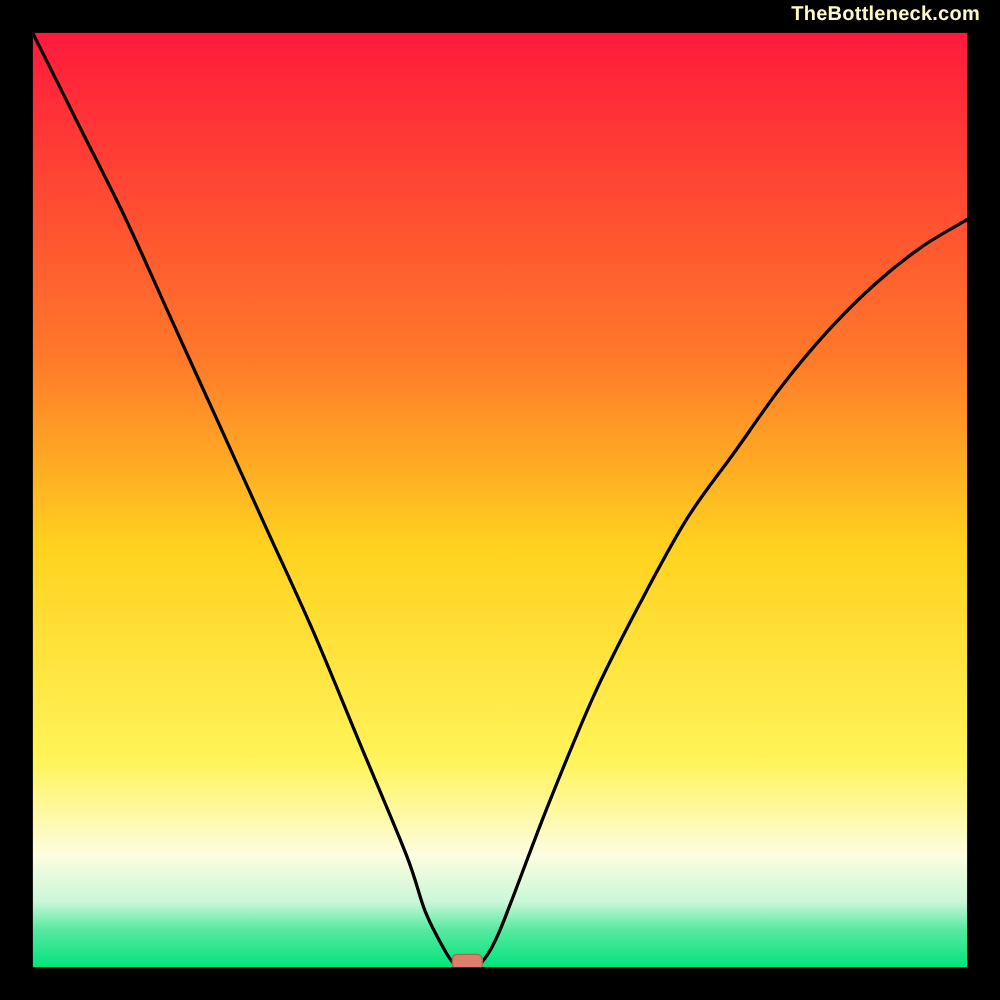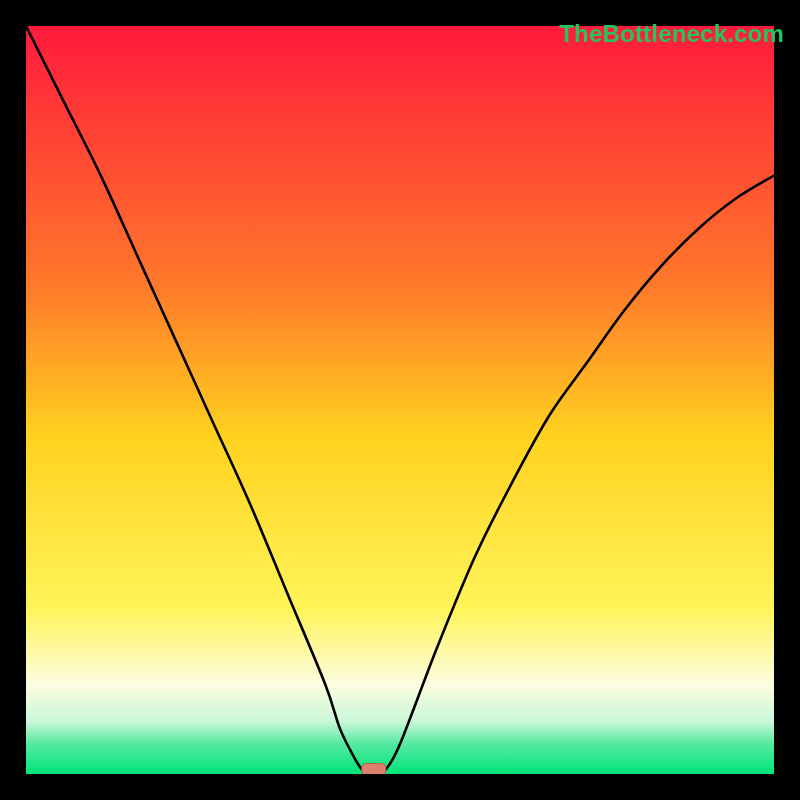--- a/index.html
+++ b/index.html
@@ -12,24 +12,24 @@
     overflow: hidden;
   }
   .frame {
     position: relative;
     width: 800px;
     height: 800px;
     background: #000;
   }
   .watermark {
     position: absolute;
-    top: 20px;
+    top: 3px;
     right: 16px;
-    color: #22c55e;
-    font-size: 24px;
+    color: #fef9c3;
+    font-size: 16px;
     font-weight: 600;
     letter-spacing: 0.2px;
     z-index: 10;
   }
   .plot-area {
     position: absolute;
     left: 26px;
     top: 26px;
     width: 748px;
     height: 748px;

